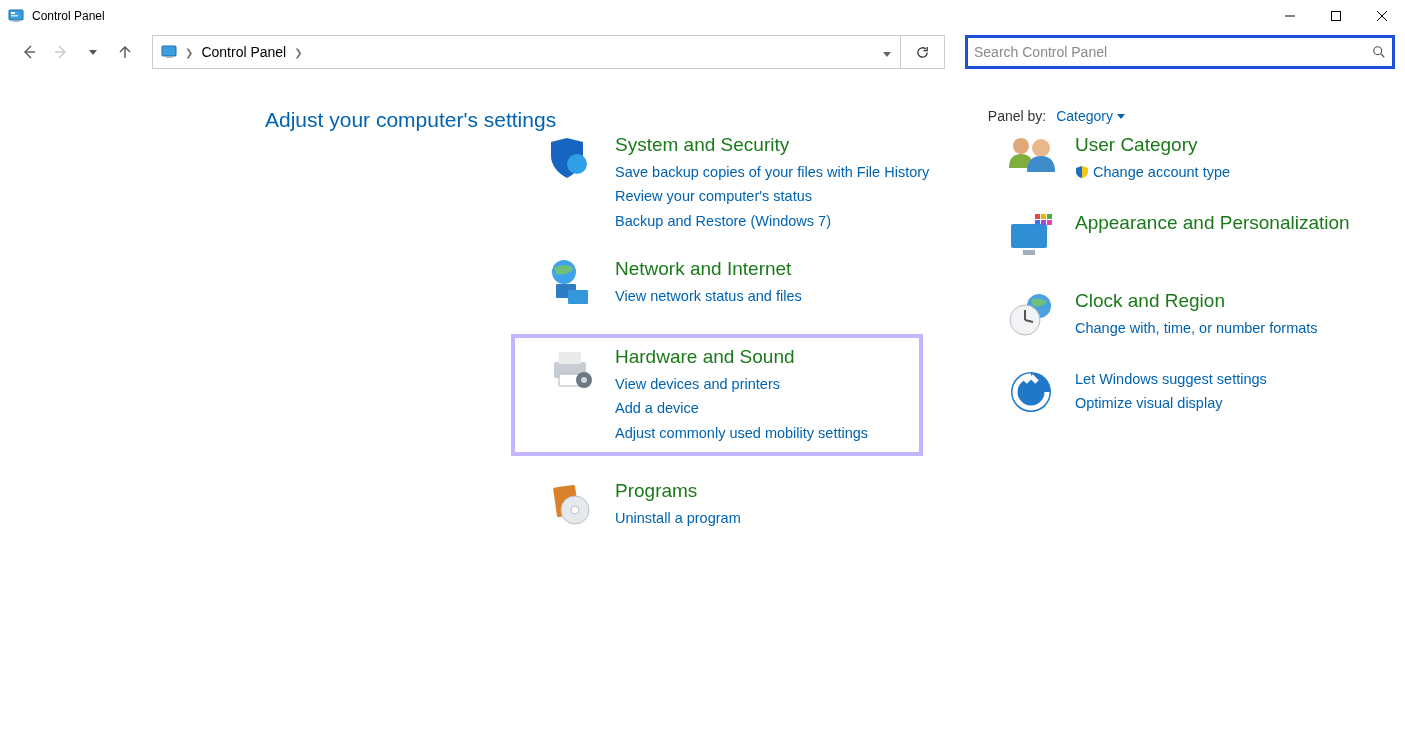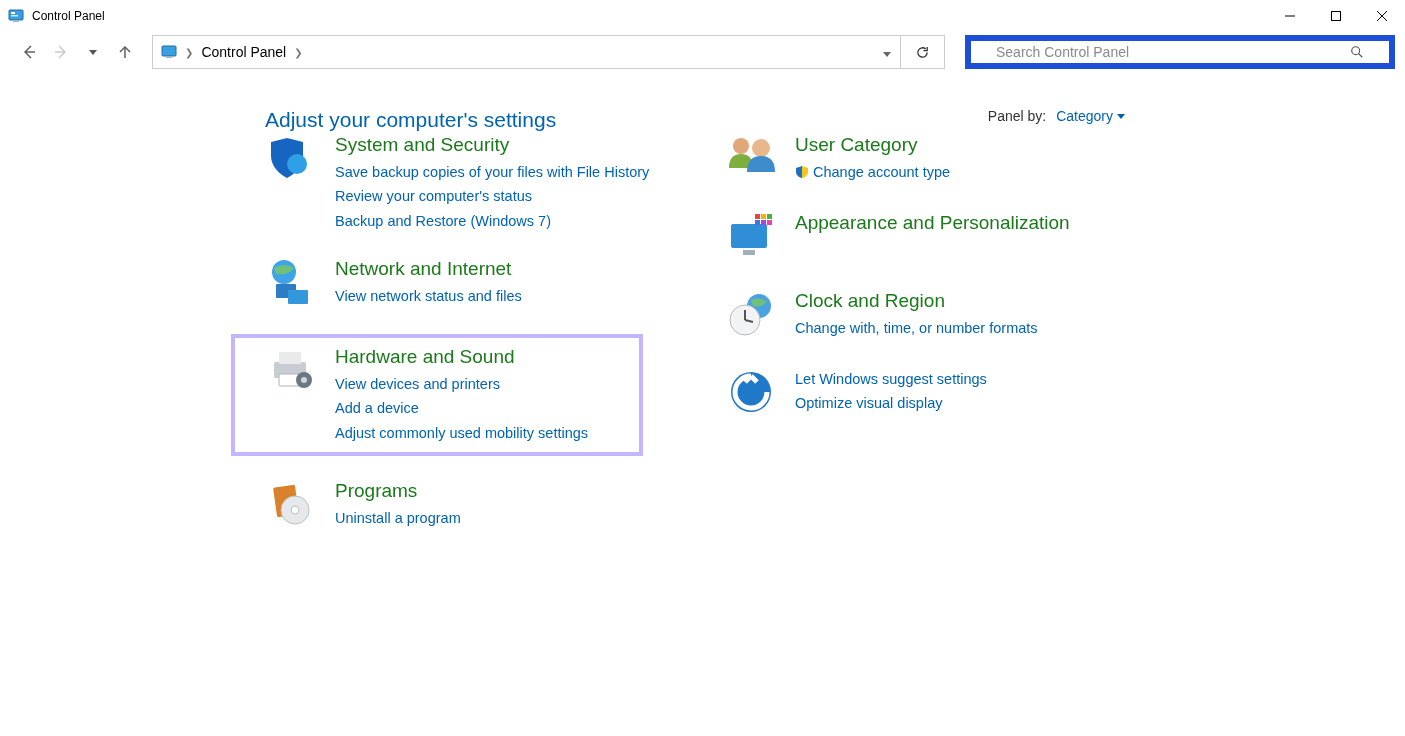--- a/index.html
+++ b/index.html
@@ -64,24 +64,24 @@
     width: 26px; text-align: center; color: #666;
   }
   .refresh-cell {
     width: 44px; height: 100%;
     border-left: 1px solid #ccc;
     display: flex; align-items: center; justify-content: center;
   }
 
   .search-box {
     width: 430px; height: 34px;
-    border: 6px solid #1d4ed8;
+    border: 3px solid #1d4ed8;
     display: flex; align-items: center;
     margin-left: 16px;
-    padding: 0 25px;
+    padding: 0 6px;
   }
   .search-box input {
     flex: 1; border: none; outline: none; font-size: 14px;
     color: #333;
   }
   .search-box input::placeholder { color: #8a8a8a; }
   .search-box .mag { color: #555; }
 
   
   .content {
@@ -94,21 +94,21 @@
   .page-heading {
     color: #0063b1;
     font-size: 21px;
     font-weight: 400;
   }
   .heading-row .grow { flex: 1; }
   .viewby-label { color: #333; margin-right: 10px; }
   .viewby-value { color: #0063b1; display: inline-flex; align-items: center; gap: 4px; }
 
   .panel-grid {
-    display: flex; gap: 60px;
+    display: flex; gap: 60px; justify-content: flex-end;
   }
   .panel-col { width: 400px; display: flex; flex-direction: column; gap: 22px; }
 
   .cat {
     display: flex; gap: 18px;
     padding: 2px 0;
   }
   .cat.boxed {
     border: 4px solid #c4b5fd;
     padding: 8px 4px 8px 4px;

